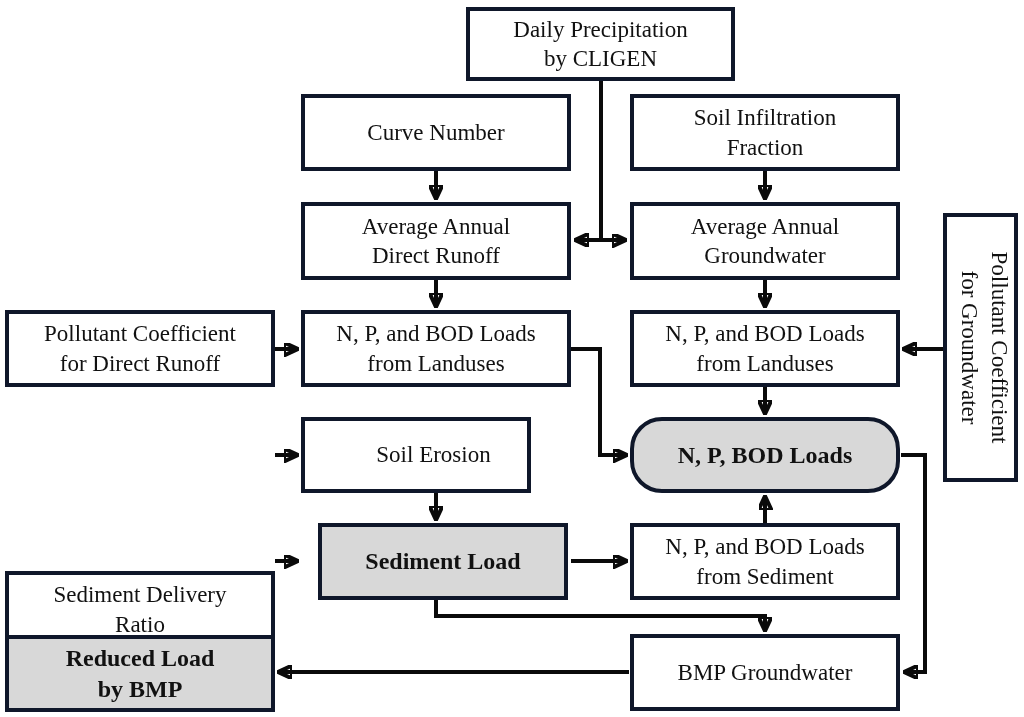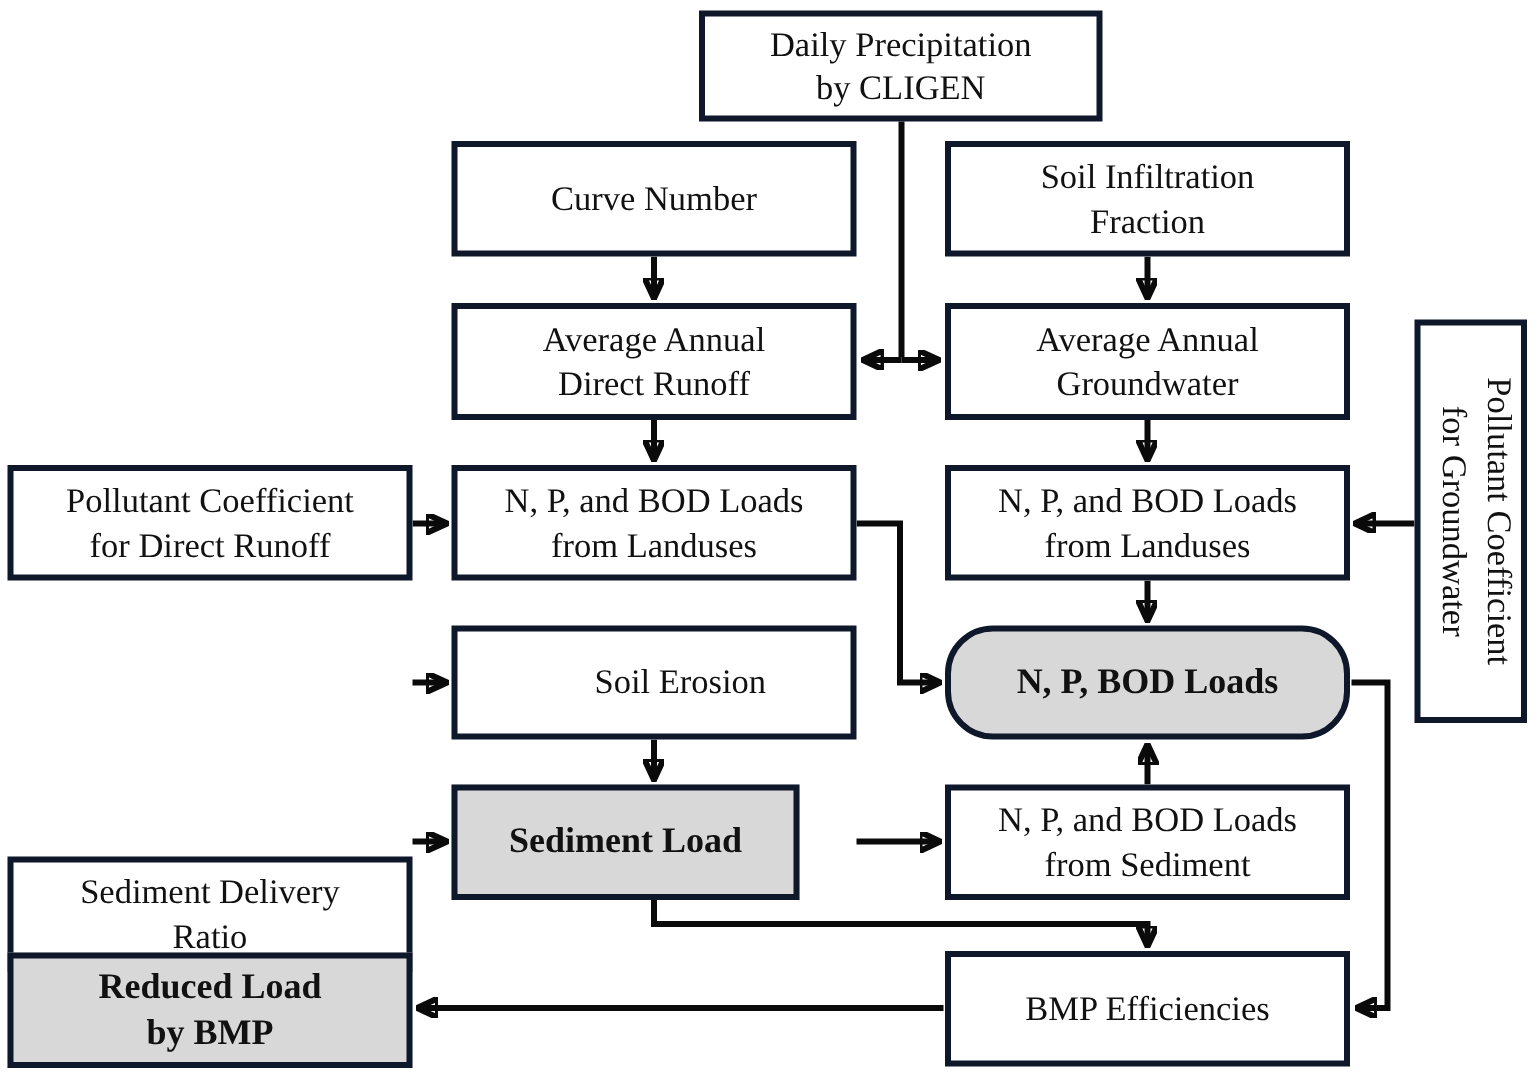--- a/index.html
+++ b/index.html
@@ -136,49 +136,49 @@
     <span class="lbl">N, P, and BOD Loads
 from Landuses</span>
   </div>
 
   <div class="node" style="left:630px; top:310px; width:270px; height:77px;">
     <span class="lbl">N, P, and BOD Loads
 from Landuses</span>
   </div>
 
 
-  <div class="node" style="left:301px; top:417px; width:270px; height:76px;padding-left:35px;">
+  <div class="node" style="left:301px; top:417px; width:230px; height:76px;padding-left:35px;">
     <span class="lbl">Soil Erosion</span>
   </div>
 
   <div class="node shaded" style="left:630px; top:417px; width:270px; height:76px;border-radius:32px;">
     <span class="lbl">N, P, BOD Loads</span>
   </div>
 
   <div class="node" style="left:5px; top:523px; width:270px; height:77px;margin-top:48px;">
     <span class="lbl">Sediment Delivery
 Ratio</span>
   </div>
 
-  <div class="node shaded" style="left:301px; top:523px; width:232px; height:77px;">
+  <div class="node shaded" style="left:318px; top:523px; width:250px; height:77px;">
     <span class="lbl">Sediment Load</span>
   </div>
 
   <div class="node" style="left:630px; top:523px; width:270px; height:77px;">
     <span class="lbl">N, P, and BOD Loads
 from Sediment</span>
   </div>
 
   <div class="node shaded" style="left:5px; top:635px; width:270px; height:77px;">
     <span class="lbl">Reduced Load
 by BMP</span>
   </div>
 
   <div class="node" style="left:630px; top:634px; width:270px; height:77px;">
-    <span class="lbl">BMP Efficiencies</span>
+    <span class="lbl">BMP Groundwater</span>
   </div>
 
   <div class="node rotated" style="left:943px; top:213px; width:75px; height:269px;">
     <span class="lbl">Pollutant Coefficient
 for Groundwater</span>
   </div>
 
 </div>
 
 </body></html>

